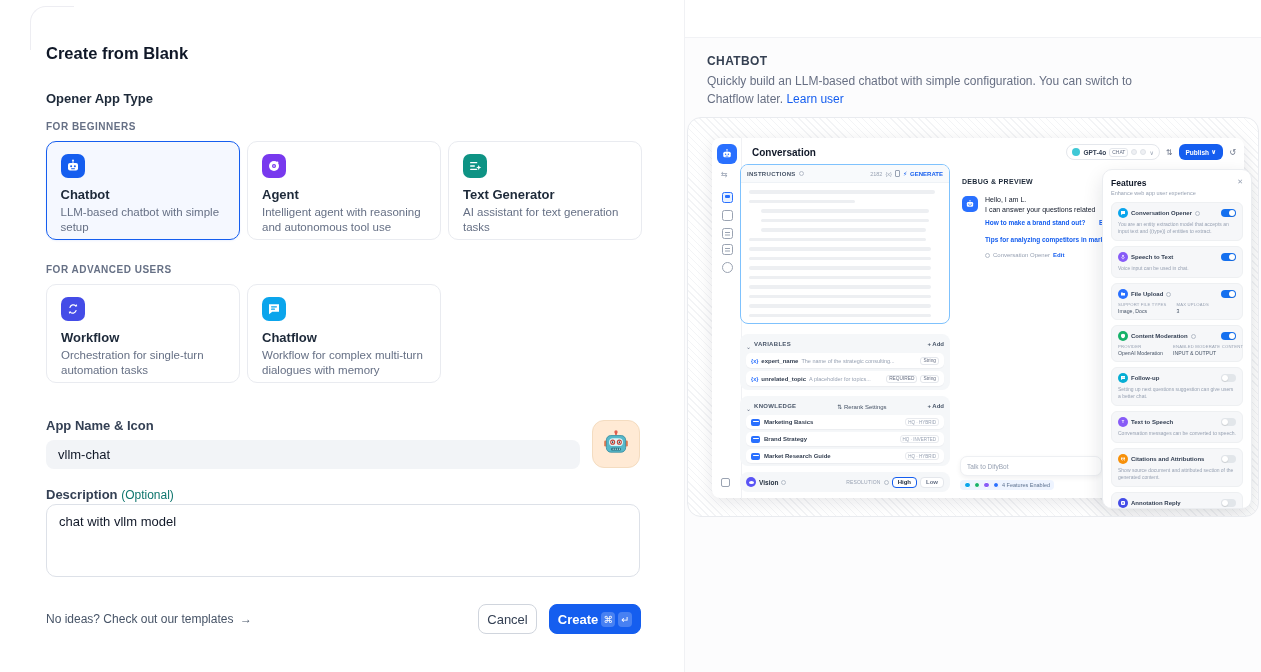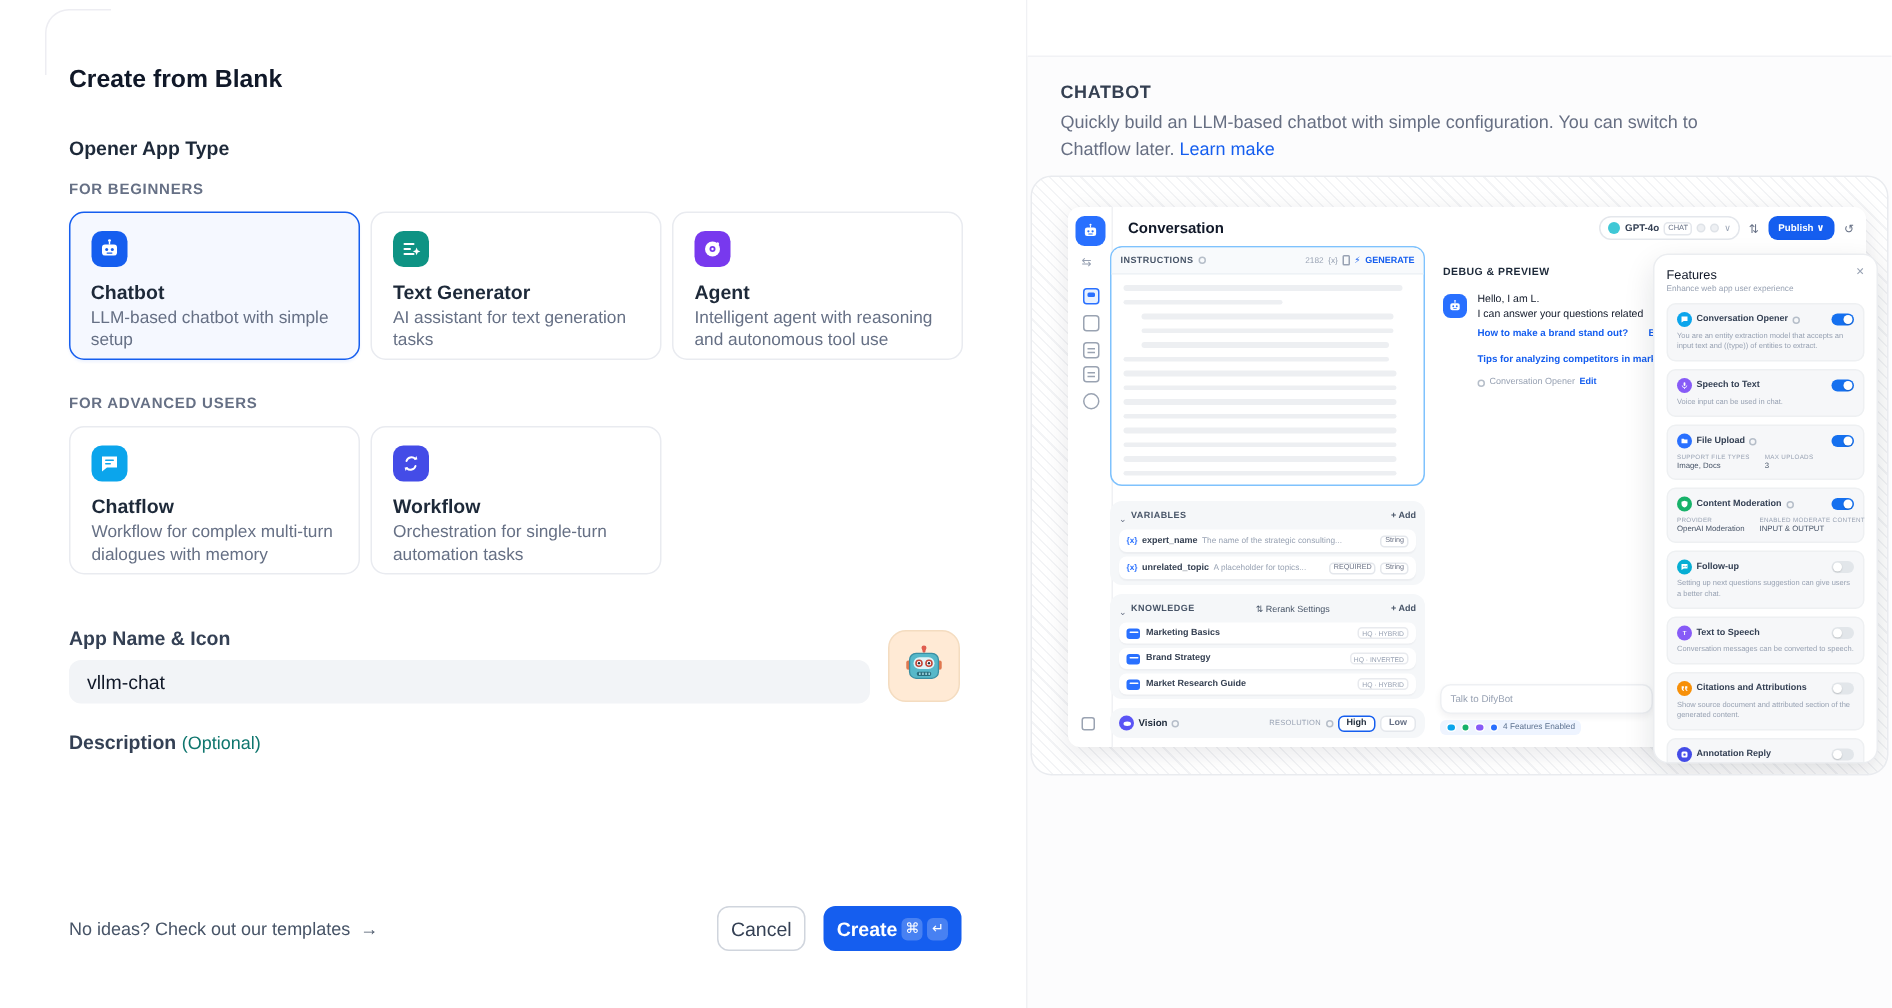--- a/index.html
+++ b/index.html
@@ -159,21 +159,21 @@
   .feat-bar { position:absolute; left:248px; top:342px; display:inline-flex; align-items:center; gap:3px;
     background:#eef4ff; border-radius:4px; padding:1.5px 4px; }
   .fb-ic { width:6.5px; height:6.5px; border-radius:50%; border:1px solid #fff; }
   .fb-txt { font-size:5.5px; color:#5d7290; }
 
   
   .features { position:absolute; left:414px; top:51px; width:150px; height:340px; background:#fff;
     border:1px solid #ebedf0; border-radius:10px; box-shadow:0 8px 20px rgba(16,24,40,.12);
     padding:8px; overflow:hidden; }
   .ft-head { display:flex; align-items:flex-start; }
-  .ft-title { font-size:8.5px; font-weight:400; color:#101828; }
+  .ft-title { font-size:8.5px; font-weight:700; color:#101828; }
   .ft-close { margin-left:auto; font-size:7px; color:#98a2b3; line-height:8px; }
   .ft-sub { font-size:5.5px; color:#98a2b3; margin-top:2px; margin-bottom:6px; }
   .feat { background:#f6f7f9; border:1px solid #eef0f2; border-radius:6px; padding:5px 6px; margin-bottom:5px; }
   .feat-hd { display:flex; align-items:center; gap:3px; }
   .fi { width:10px; height:10px; border-radius:50%; display:flex; align-items:center; justify-content:center; }
   .fi svg { display:block; }
   .fname { font-size:6px; font-weight:700; color:#344054; white-space:nowrap; }
   .tgl { margin-left:auto; width:15px; height:8.5px; border-radius:5px; background:#e2e6ea; position:relative; flex:0 0 auto; }
   .tgl::after { content:""; position:absolute; top:1.2px; left:1.2px; width:6px; height:6px; background:#fff;
     border-radius:50%; box-shadow:0 .5px 1px rgba(0,0,0,.2); }
@@ -211,70 +211,70 @@
               <rect x="4.5" y="7.4" width="15" height="11.2" rx="3" fill="#fff"></rect>
               <circle cx="9.2" cy="12.4" r="1.5" fill="currentColor"></circle>
               <circle cx="14.8" cy="12.4" r="1.5" fill="currentColor"></circle>
               <rect x="9" y="15.4" width="6" height="1.4" rx=".7" fill="currentColor"></rect>
             </svg>
         </span>
         <div class="card-name">Chatbot</div>
         <div class="card-desc">LLM-based chatbot with simple setup</div>
       </div>
       <div class="card">
+        <span class="app-icon" style="background:#7839EE;color:#7839EE">
+          <svg width="16" height="16" viewBox="0 0 24 24">
+              <circle cx="12" cy="12" r="7.5" fill="#fff"></circle>
+              <circle cx="12" cy="12" r="3" fill="currentColor"></circle>
+              <circle cx="12" cy="12" r="1.2" fill="#fff"></circle>
+              <rect x="15.6" y="5.2" width="3" height="3" rx="1.5" fill="#fff"></rect>
+            </svg>
+        </span>
+        <div class="card-name">Agent</div>
+        <div class="card-desc">Intelligent agent with reasoning and autonomous tool use</div>
+      </div>
+      <div class="card">
         <span class="app-icon" style="background:#0E9384;color:#0E9384">
           <svg width="16" height="16" viewBox="0 0 24 24">
               <rect x="4.5" y="6" width="11" height="2" rx="1" fill="#fff"></rect>
               <rect x="4.5" y="11" width="7.5" height="2" rx="1" fill="#fff"></rect>
               <rect x="4.5" y="16" width="11" height="2" rx="1" fill="#fff"></rect>
               <path d="M17.6 10.6l1.1 2.7 2.7 1.1-2.7 1.1-1.1 2.7-1.1-2.7-2.7-1.1 2.7-1.1z" fill="#fff"></path>
             </svg>
         </span>
         <div class="card-name">Text Generator</div>
         <div class="card-desc">AI assistant for text generation tasks</div>
       </div>
-      <div class="card">
-        <span class="app-icon" style="background:#7839EE;color:#7839EE">
-          <svg width="16" height="16" viewBox="0 0 24 24">
-              <circle cx="12" cy="12" r="7.5" fill="#fff"></circle>
-              <circle cx="12" cy="12" r="3" fill="currentColor"></circle>
-              <circle cx="12" cy="12" r="1.2" fill="#fff"></circle>
-              <rect x="15.6" y="5.2" width="3" height="3" rx="1.5" fill="#fff"></rect>
-            </svg>
-        </span>
-        <div class="card-name">Agent</div>
-        <div class="card-desc">Intelligent agent with reasoning and autonomous tool use</div>
-      </div>
     </div>
 
     <div class="grp" style="top:264px">FOR ADVANCED USERS</div>
 
     <div class="cards" style="top:284px">
-      <div class="card">
-        <span class="app-icon" style="background:#0BA5EC;color:#0BA5EC">
-          <svg width="16" height="16" viewBox="0 0 24 24">
-              <path d="M4.5 5h15v11h-10l-5 4z" fill="#fff"></path>
-              <rect x="7.5" y="8" width="9" height="1.6" rx=".8" fill="currentColor"></rect>
-              <rect x="7.5" y="11.4" width="6" height="1.6" rx=".8" fill="currentColor"></rect>
-            </svg>
-        </span>
-        <div class="card-name">Chatflow</div>
-        <div class="card-desc">Workflow for complex multi-turn dialogues with memory</div>
-      </div>
       <div class="card">
         <span class="app-icon" style="background:#444CE7;color:#444CE7">
           <svg width="16" height="16" viewBox="0 0 24 24" fill="none">
               <path d="M7.5 9.5a5.2 5.2 0 0 1 8.7-2.2" stroke="#fff" stroke-width="2" stroke-linecap="round"></path>
               <path d="M16.5 14.5a5.2 5.2 0 0 1-8.7 2.2" stroke="#fff" stroke-width="2" stroke-linecap="round"></path>
               <path d="M17.4 4.6l1 3.4-3.4.3z" fill="#fff"></path>
               <path d="M6.6 19.4l-1-3.4 3.4-.3z" fill="#fff"></path>
             </svg>
         </span>
         <div class="card-name">Workflow</div>
         <div class="card-desc">Orchestration for single-turn automation tasks</div>
+      </div>
+      <div class="card">
+        <span class="app-icon" style="background:#0BA5EC;color:#0BA5EC">
+          <svg width="16" height="16" viewBox="0 0 24 24">
+              <path d="M4.5 5h15v11h-10l-5 4z" fill="#fff"></path>
+              <rect x="7.5" y="8" width="9" height="1.6" rx=".8" fill="currentColor"></rect>
+              <rect x="7.5" y="11.4" width="6" height="1.6" rx=".8" fill="currentColor"></rect>
+            </svg>
+        </span>
+        <div class="card-name">Chatflow</div>
+        <div class="card-desc">Workflow for complex multi-turn dialogues with memory</div>
       </div>
     </div>
 
     <div class="fld-label" style="top:418px">App Name &amp; Icon</div>
     <input class="name-input" type="text" value="vllm-chat" style="">
     <button class="emoji-btn">
       <span>
         <svg width="28" height="28" viewBox="0 0 32 32">
             <rect x="14.8" y="3" width="2.4" height="4" rx="1.2" fill="#e05d4f"></rect>
             <circle cx="16" cy="3.4" r="1.9" fill="#e05d4f"></circle>
@@ -289,34 +289,35 @@
             <rect x="10.5" y="21.5" width="11" height="3.2" rx="1.4" fill="#2b6d7c"></rect>
             <rect x="12.2" y="22.2" width="1.2" height="1.8" fill="#9fd6e0"></rect>
             <rect x="14.6" y="22.2" width="1.2" height="1.8" fill="#9fd6e0"></rect>
             <rect x="17" y="22.2" width="1.2" height="1.8" fill="#9fd6e0"></rect>
             <rect x="19.4" y="22.2" width="1.2" height="1.8" fill="#9fd6e0"></rect>
           </svg>
       </span>
     </button>
 
     <div class="fld-label" style="top:487px"><span>Description</span> <span class="opt">(Optional)</span></div>
+    <textarea class="desc-area" style="">chat with vllm model</textarea>
 
     <div class="tpl-link"><span>No ideas? Check out our templates</span>&nbsp; <span>→</span></div>
     <button class="btn btn-cancel">Cancel</button>
     <button class="btn btn-create">
       <span>Create</span>
       <span class="kbd">⌘</span>
       <span class="kbd">↵</span>
     </button>
   </section>
 
   <section class="right">
     <div class="right-top"></div>
     <h3 class="pv-heading">CHATBOT</h3>
-    <p class="pv-desc"><span>Quickly build an LLM-based chatbot with simple configuration. You can switch to Chatflow later.</span> <a>Learn make</a></p>
+    <p class="pv-desc"><span>Quickly build an LLM-based chatbot with simple configuration. You can switch to Chatflow later.</span> <a>Learn user</a></p>
 
     <div class="preview-card">
 
       <div class="app-card">
 
         <div class="sb">
           <span class="sb-avatar">
             <svg width="12" height="12" viewBox="0 0 24 24">
                 <circle cx="12" cy="3.6" r="1.4" fill="#fff"></circle>
                 <rect x="11.3" y="4.6" width="1.4" height="3" fill="#fff"></rect>

